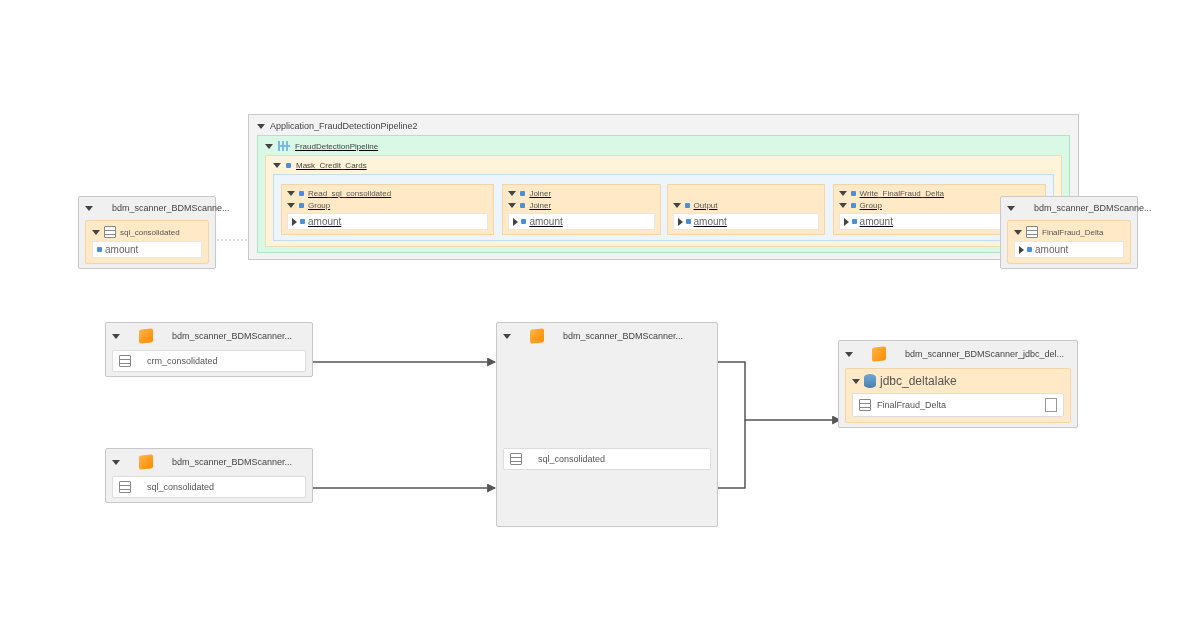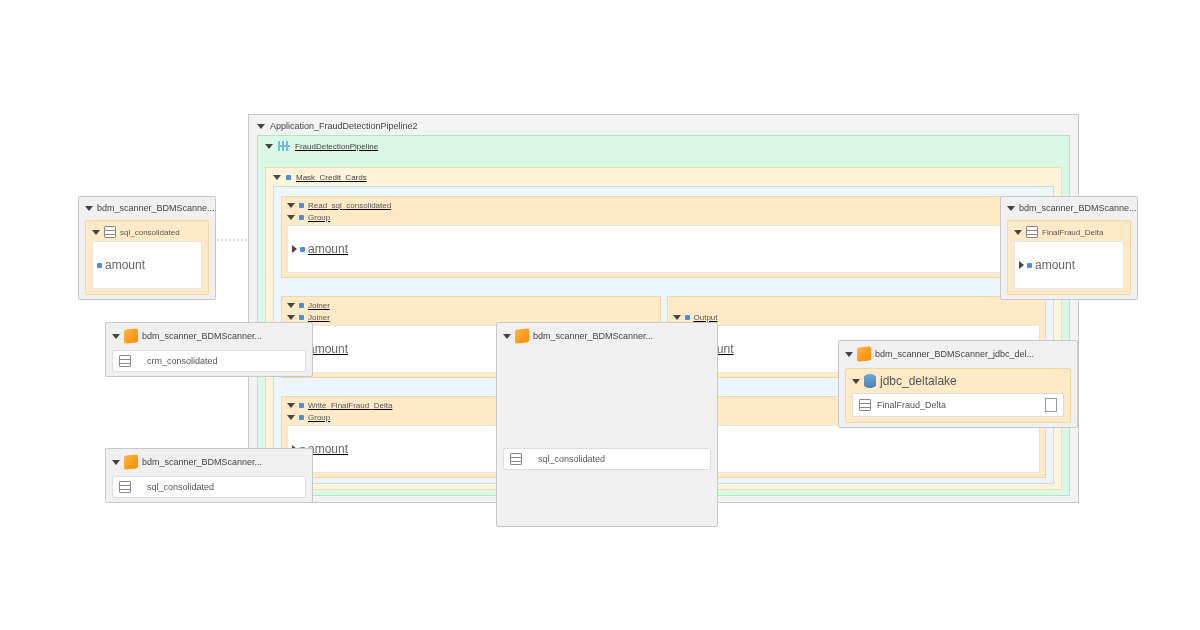--- a/index.html
+++ b/index.html
@@ -8,21 +8,21 @@
   .canvas { position: relative; width: 1200px; height: 630px; }
   .abs { position: absolute; }
   
   .node {
     background: #f0f0f0;
     border: 1px solid #c8c8c8;
     border-radius: 2px;
     padding: 4px 6px;
   }
   .node-header {
-    display: flex; align-items: center; gap: 4px; padding: 2px 0 5px 0;
+    display: flex; align-items: center; gap: 19px; padding: 2px 0 5px 0;
     color: #444; font-size: 9px;
   }
   .inner-white {
     background: #ffffff;
     border: 1px solid #ddd;
     border-radius: 2px;
     padding: 4px 6px;
     margin-top: 2px;
     display: flex; align-items: center; gap: 16px;
     color: #555;
@@ -90,32 +90,32 @@
   }
   
   
   .container-app {
     background:#f3f3f3; border:1px solid #c8c8c8; padding:6px 8px;
   }
   .c-pipe {
     background:#d9f8e6; border:1px solid #b0e4c4; padding:5px 7px; margin-top:4px;text-decoration:underline;
   }
   .c-mask {
-    background:#fff4d9; border:1px solid #f0dcb0; padding:5px 7px; margin-top:16px;
+    background:#fff4d9; border:1px solid #f0dcb0; padding:5px 7px; margin-top:4px;
   }
   .c-join {
     background:#ecf5fb; border:1px solid #c4dcec; padding:5px 7px; margin-top:4px;
   }
-  .c-row { display:flex; gap:18px; margin-top:4px;flex-direction:column; }
+  .c-row { display:flex; gap:8px; margin-top:4px; }
   .subnode {
     background:#ffe9c7; border:1px solid #f3d5a6; padding:4px 5px; flex:1;
   }
   .subhead { display:flex; align-items:center; gap:4px; font-size:8px; color:#555; padding-bottom:3px; }
   .subfield {
-    background:#fff; border:1px solid #e6e6e6; padding:16px 4px; font-size:12px;
+    background:#fff; border:1px solid #e6e6e6; padding:2px 4px; font-size:10px;
     display:flex; align-items:center; gap:3px; color:#666;
   }
   .midcol { display:flex; gap:6px; flex:1.6; }
   .midcol .subnode { flex:1; }
   
   svg.arrows { position:absolute; top:0; left:0; pointer-events:none; }
   .hdr { display:flex; align-items:center; gap:5px; font-size:9px; color:#444; }
   .small { font-size:8px; }
 </style>
 </head>

